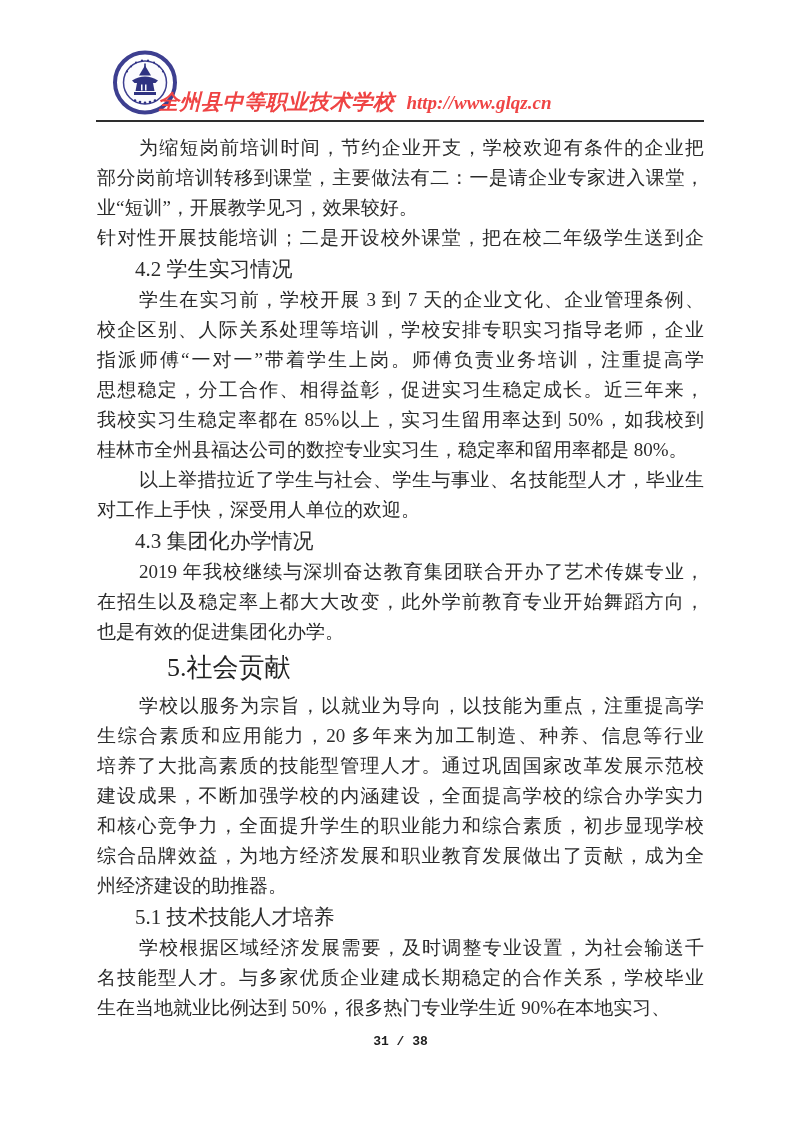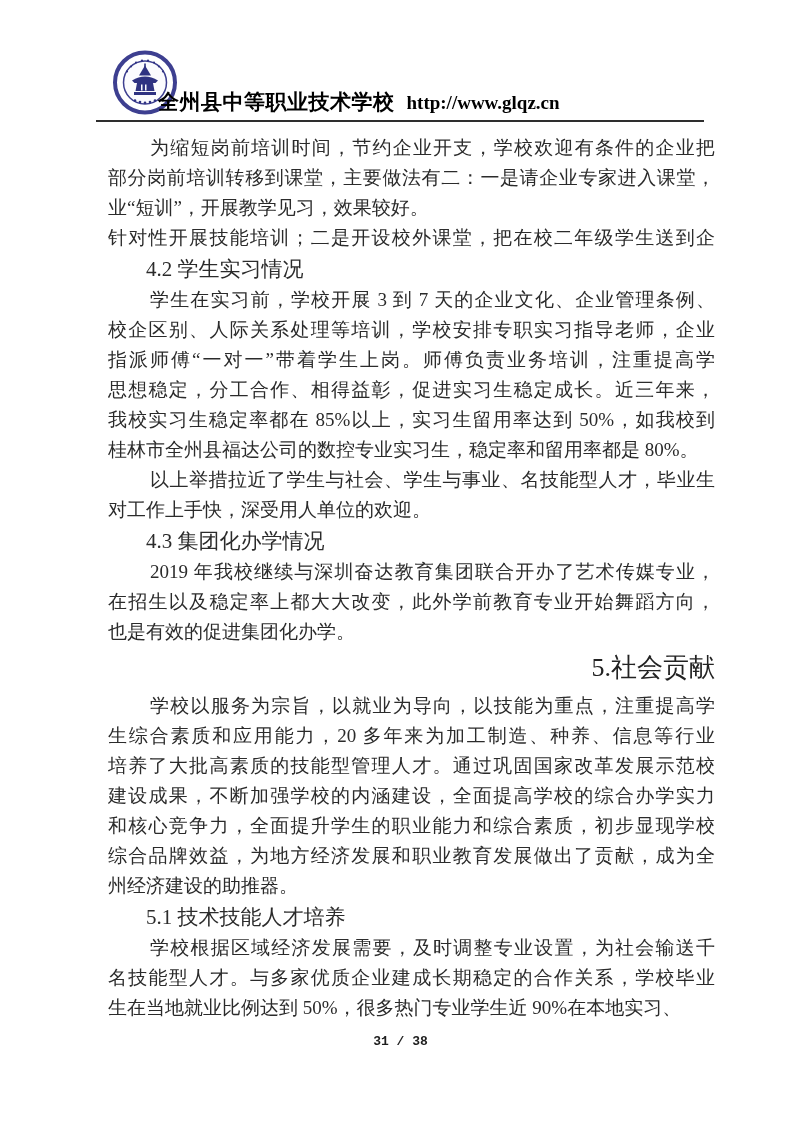--- a/index.html
+++ b/index.html
@@ -18,21 +18,22 @@
     left: 112px;
     top: 49px;
     width: 66px;
     height: 67px;
   }
   .header-text {
     position: absolute;
     left: 158px;
     top: 88px;
     white-space: nowrap;
-    color: #000000;
+    color: #ef4444;
+    font-style: italic;
   }
   .school-name {
     font-family: "Liberation Sans", "DejaVu Sans", sans-serif;
     font-weight: 700;
     font-size: 21px;
     letter-spacing: 0.5px;
   }
   .school-site {
     font-family: "Liberation Serif", "DejaVu Serif", serif;
     font-weight: 700;
@@ -46,21 +47,20 @@
     width: 608px;
     height: 2px;
     background: #2e2e2e;
   }
   
   .doc-body {
     position: absolute;
     left: 97px;
     top: 133px;
     width: 607px;
-    margin-left: 11px;
   }
   .line {
     font-size: 19px;
     height: 30px;
     line-height: 30px;
     text-align: justify;
     text-align-last: justify;
     overflow: hidden;
     color: #2b2b2b;
   }
@@ -75,21 +75,20 @@
     overflow: hidden;
     font-family: Liberation Serif, serif;
   }
   .h1 {
     font-size: 26px;
     height: 44px;
     line-height: 42px;
     padding-left: 70px;
     color: #222222;
     overflow: hidden;
-    text-align: right;
   }
   
   .footer {
     position: absolute;
     left: 97px;
     top: 1034px;
     width: 607px;
     text-align: center;
     font-size: 13px;
     font-weight: 700;

